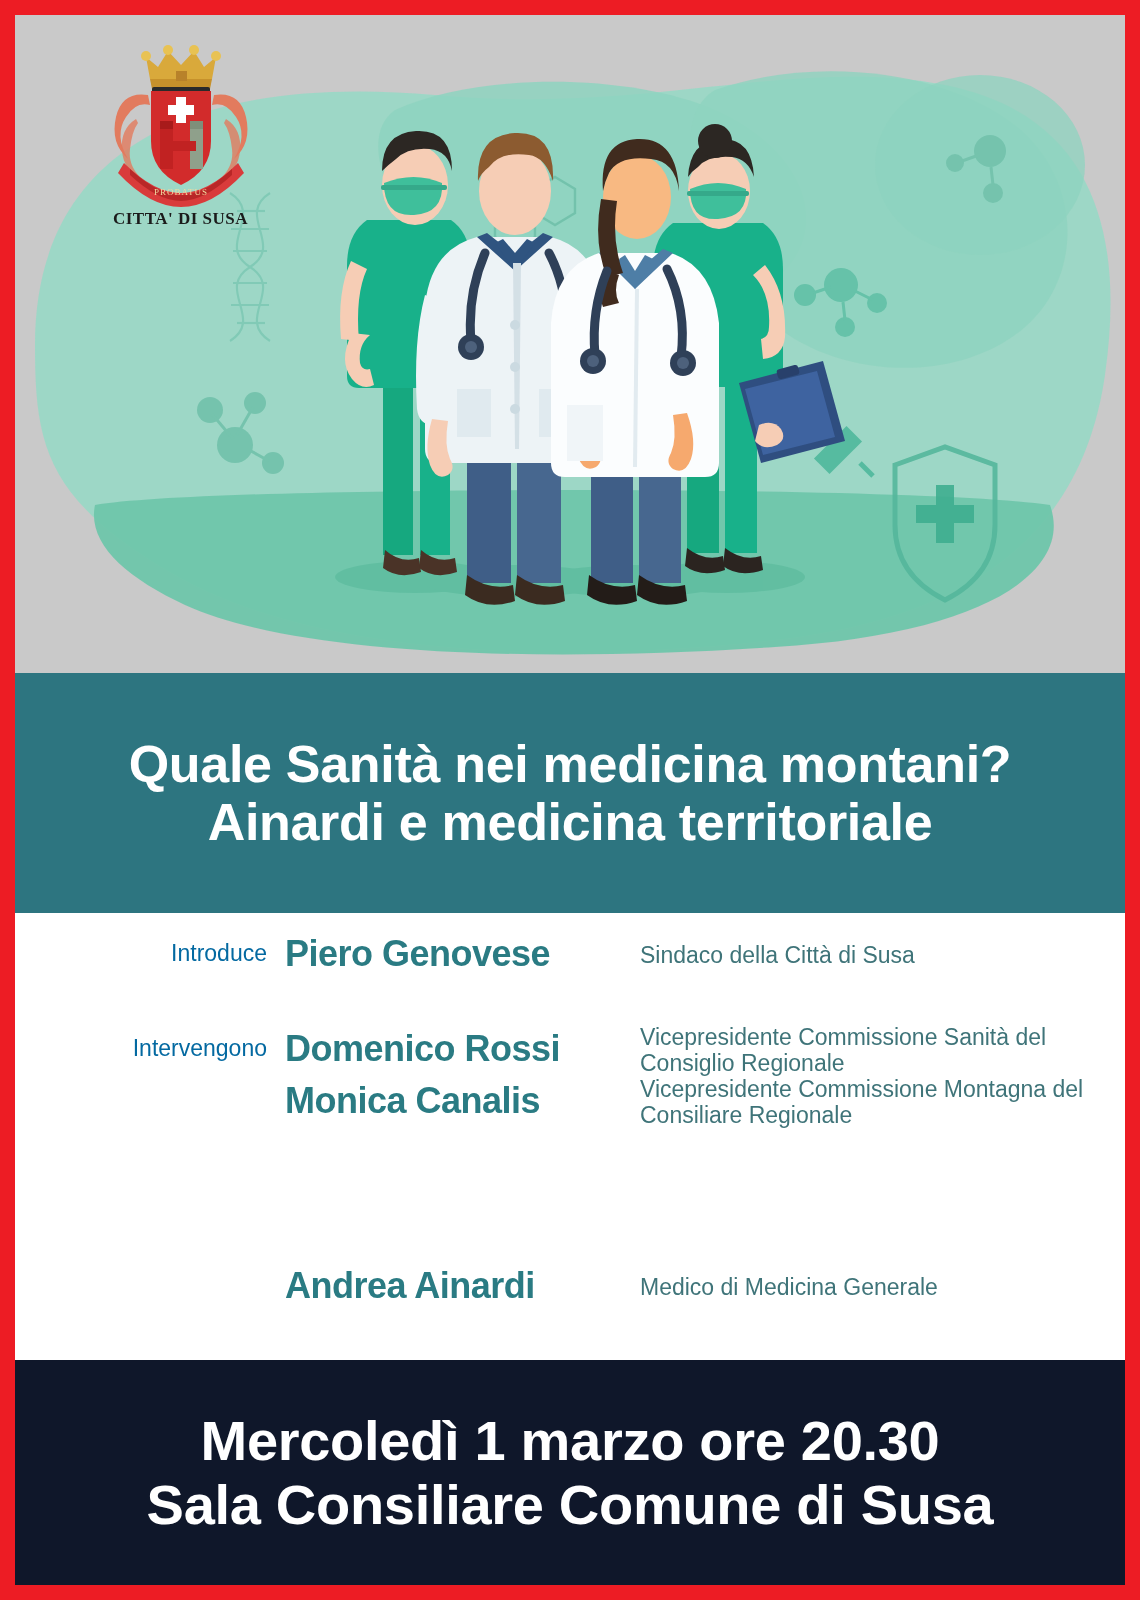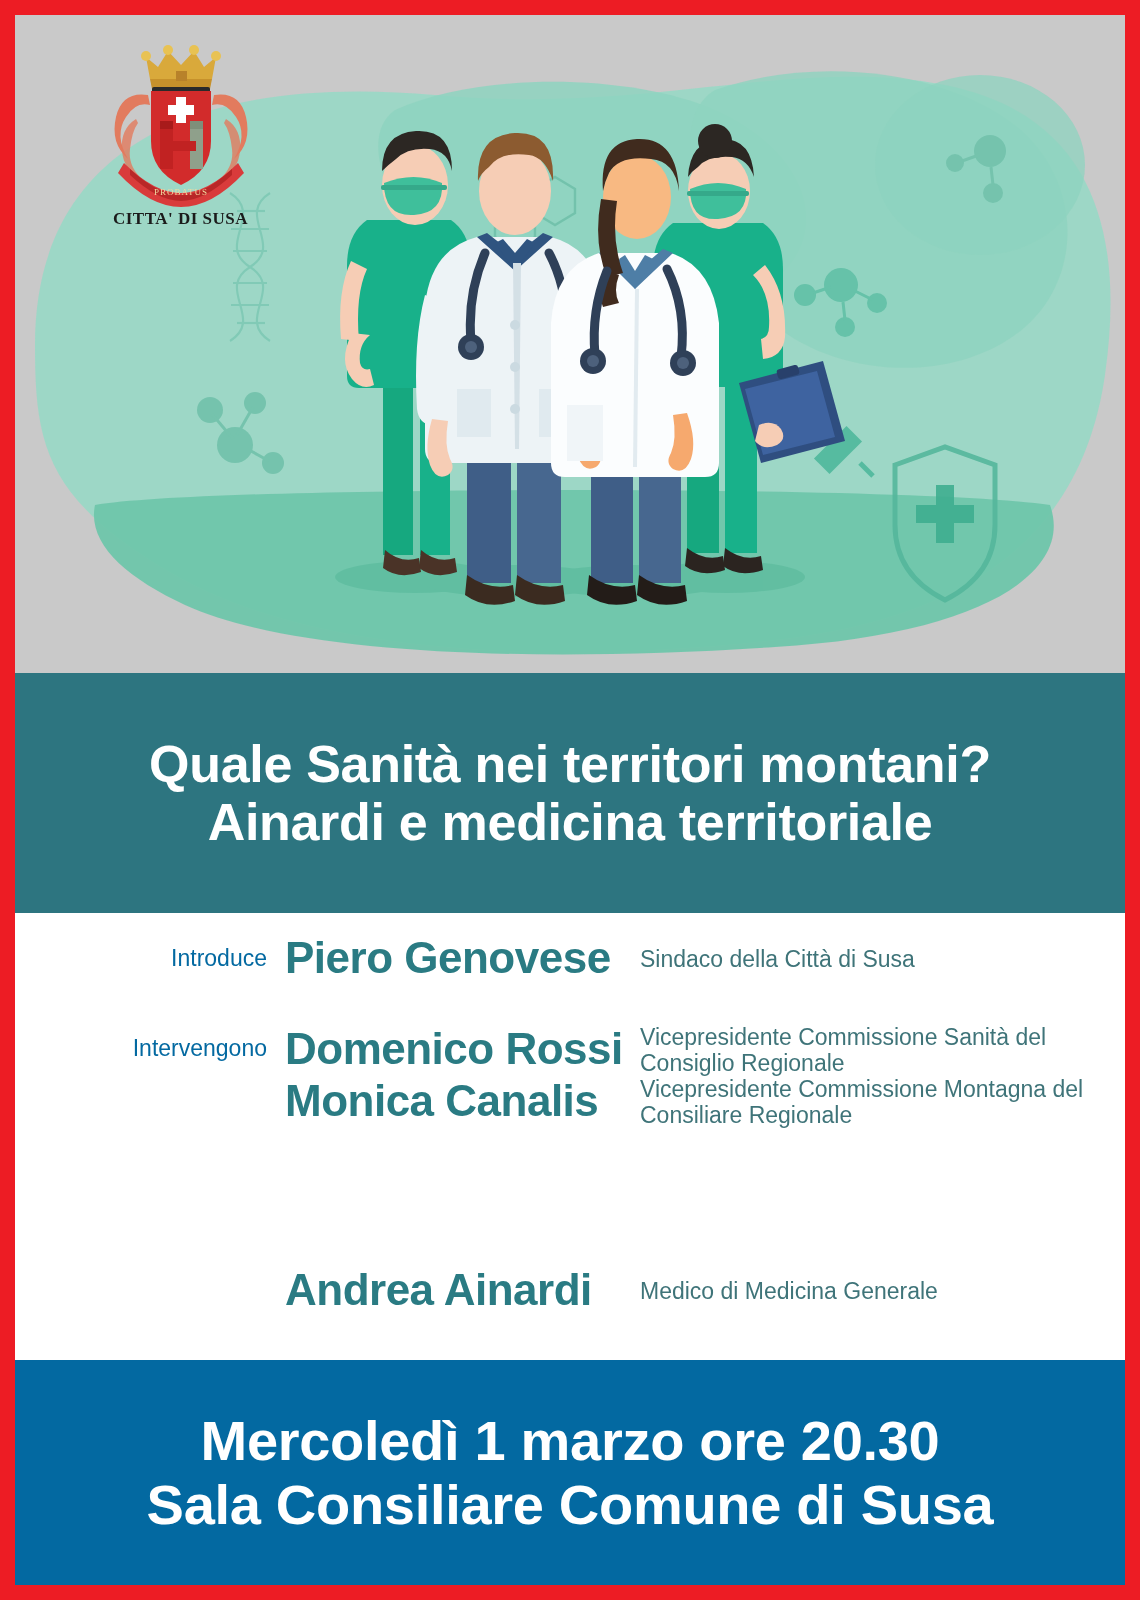--- a/index.html
+++ b/index.html
@@ -79,41 +79,41 @@
     width:270px;
     text-align:right;
     padding-right:18px;
     font-size:23px;
     color:#0369a1;
     font-weight:normal;
     white-space:nowrap;
   }
   .spk-name {
     width:355px;
-    font-size:44px;
+    font-size:36px;
     font-weight:bold;
     color:#2A7B83;
     letter-spacing:-0.5px;
     white-space:nowrap;
     line-height:1.05;
   }
   .spk-role {
     flex:1;
     font-size:23px;
     color:#3F7479;
     line-height:1.12;
     padding-top:4px;
   }
 
   
   .footer-band {
     position:absolute;
     left:15px; top:1360px;
     width:1110px; height:225px;
-    background:#0369a1;
+    background:#0f172a;
     display:flex; flex-direction:column;
     align-items:center; justify-content:center;
   }
   .footer-line {
     color:#FFFFFF;
     font-size:56px;
     font-weight:bold;
     line-height:1.14;
     text-align:center;
     letter-spacing:-0.3px;
@@ -332,21 +332,21 @@
 
         <path d="M18 120 q30 30 57 30 q27 0 57 -30 l6 10 q-32 34 -63 34 q-31 0 -63 -34 Z" fill="#D93B3B"></path>
         <path d="M24 126 q28 26 51 26 q23 0 51 -26 l0 6 q-28 26 -51 26 q-23 0 -51 -26 Z" fill="#B92727"></path>
         <text x="75" y="152" font-family="Liberation Serif, serif" font-size="9" fill="#F2D9A0" text-anchor="middle" letter-spacing="1">PROBATUS</text>
       </svg>
       <div class="crest-label">CITTA' DI SUSA</div>
     </div>
   </div>
 
   <div class="title-band">
-    <div class="title-line">Quale Sanità nei territori montani?</div>
+    <div class="title-line">Quale Sanità nei medicina montani?</div>
     <div class="title-line">Ainardi e medicina territoriale</div>
   </div>
 
   <div class="speakers">
 
     <div class="spk-row" style="top:22px;">
       <div class="spk-cue">Introduce</div>
       <div class="spk-name">Piero Genovese</div>
       <div class="spk-role">Sindaco della Città di Susa</div>
     </div>

